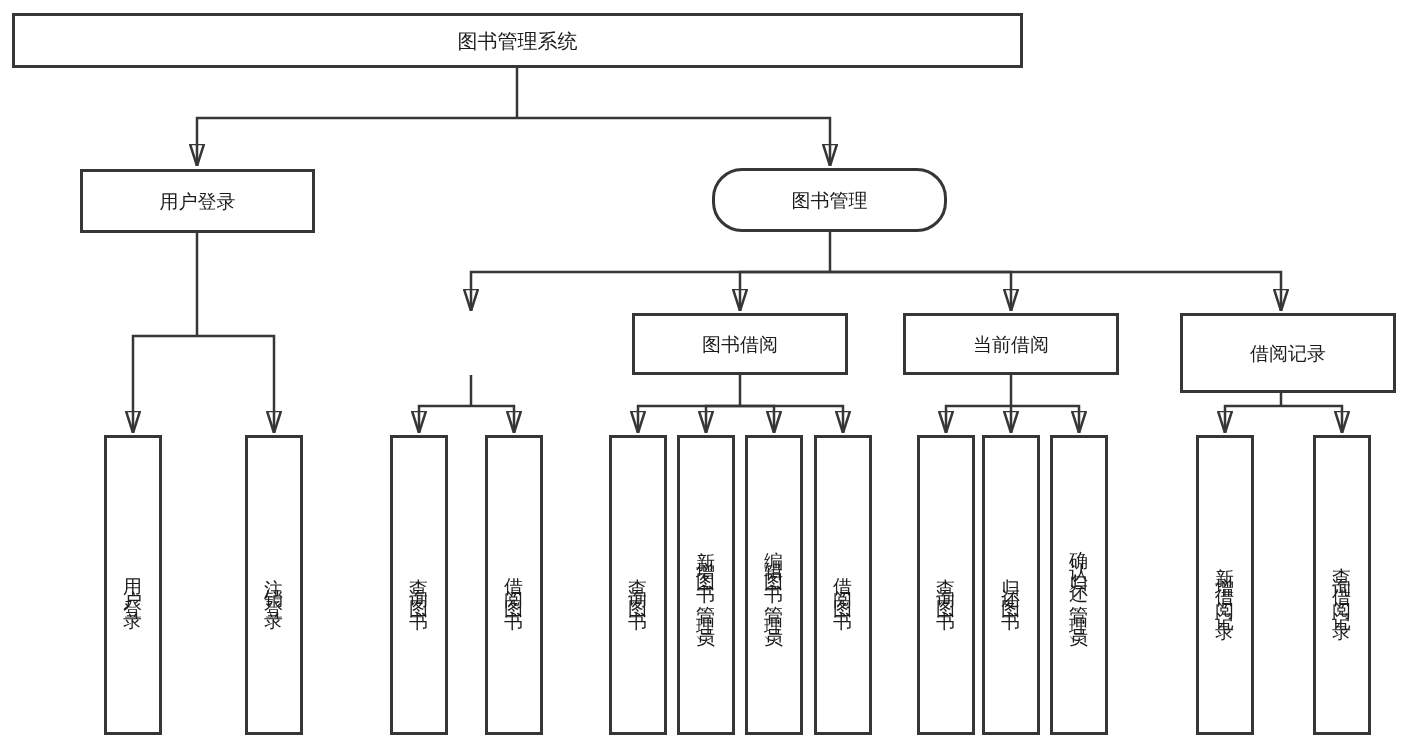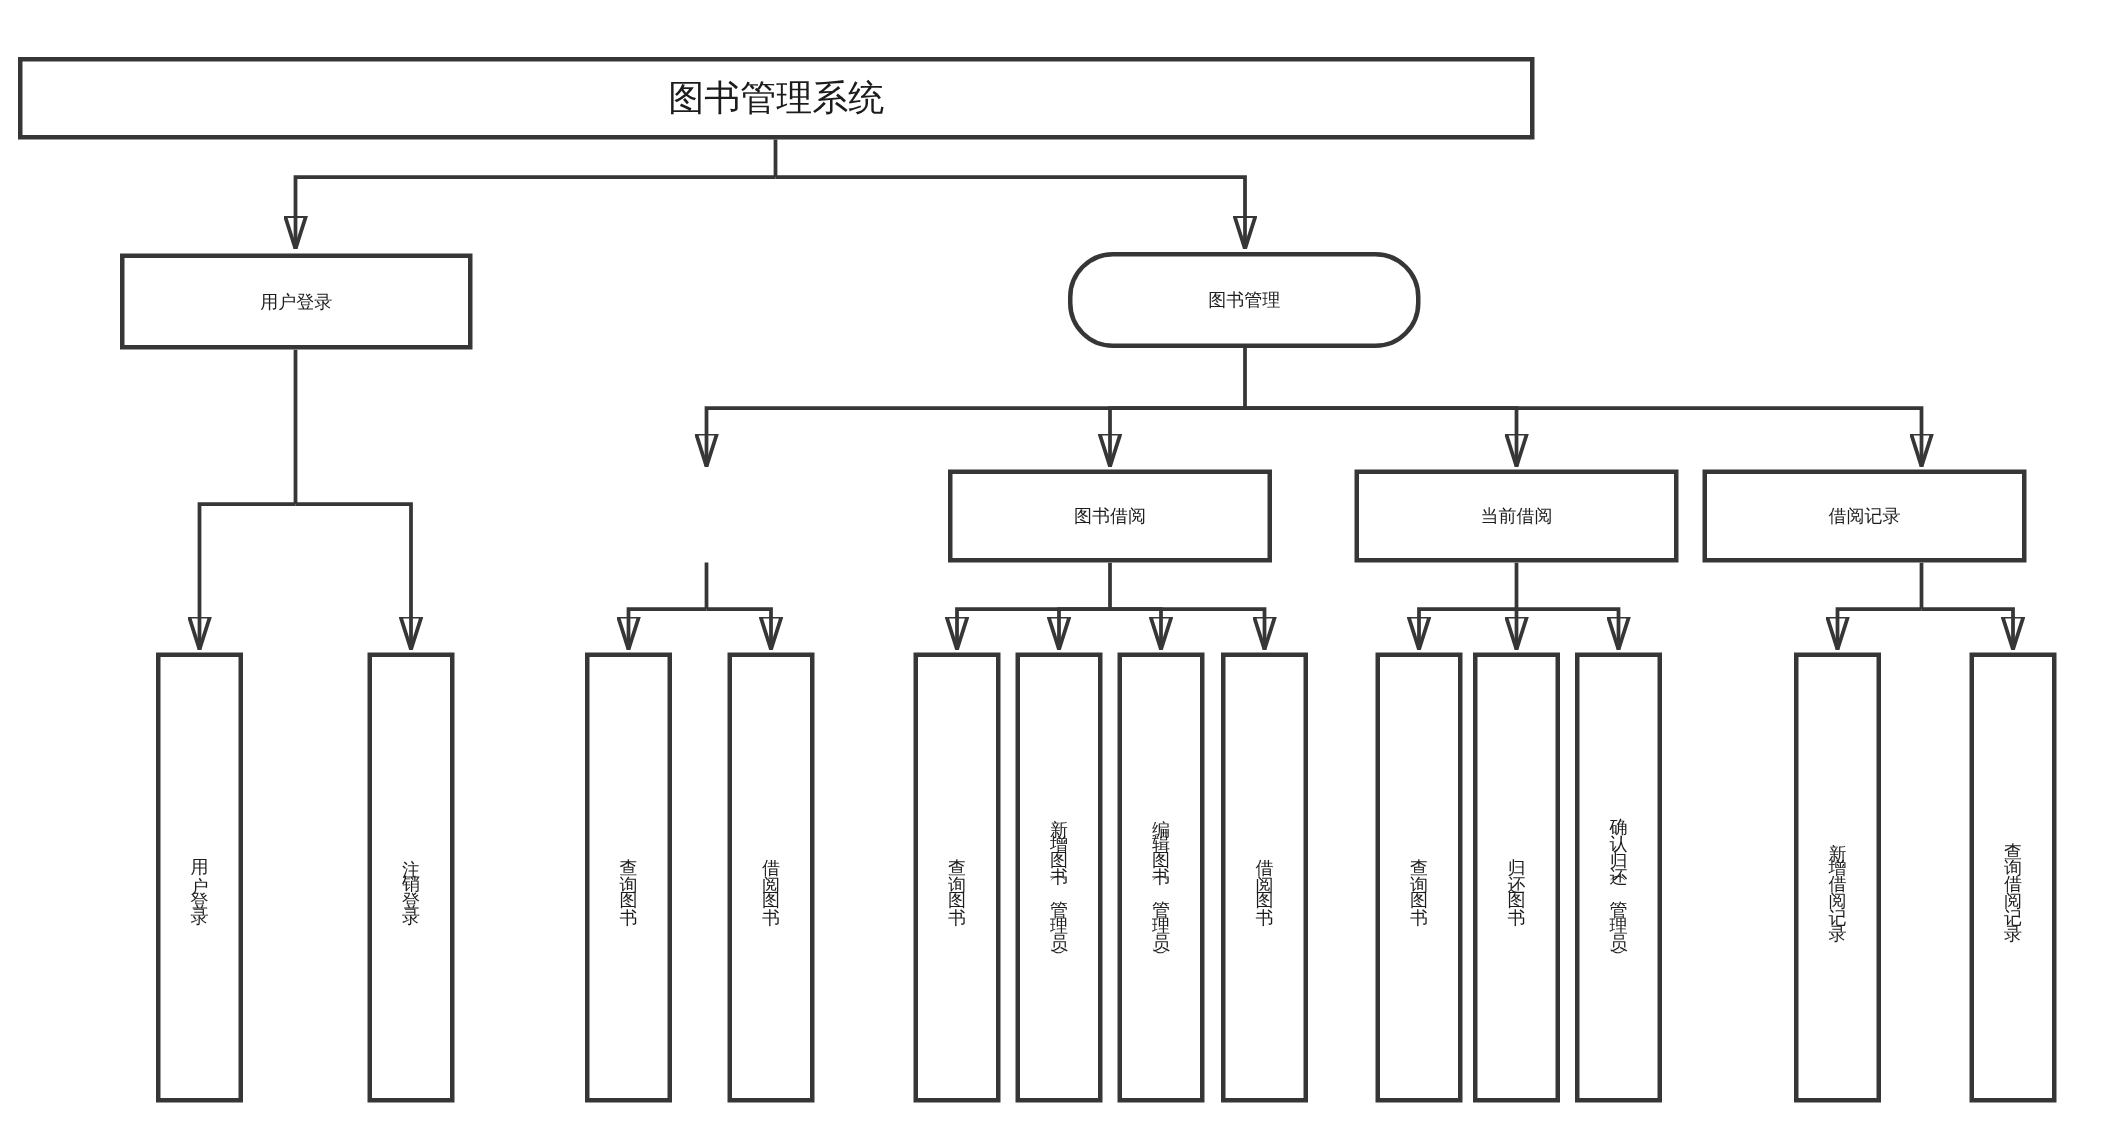--- a/index.html
+++ b/index.html
@@ -31,42 +31,42 @@
     stroke-linejoin: miter;
   }
   .node {
     position: absolute;
     background: var(--box-bg);
     border: 3px solid var(--line);
     display: flex;
     align-items: center;
     justify-content: center;
     text-align: center;
-    font-size: 12px;
+    font-size: 19px;
     line-height: 1;
     color: var(--text);
   }
   .node .lbl { white-space: nowrap; }
   .node.v .lbl {
     writing-mode: vertical-rl;
     text-orientation: mixed;
     letter-spacing: 11px;
     white-space: normal;
   }
-  .node.root-node { font-size: 24px; margin-top: 25px; }
+  .node.root-node { font-size: 20px; }
   
   #n-root            { left: 12px;   top: 13px;  width: 1011px; height: 55px; }
   
   #n-user-login      { left: 80px;   top: 169px; width: 235px;  height: 64px; }
   #n-book-mgmt       { left: 712px;  top: 168px; width: 235px;  height: 64px; border-radius: 30px; }
   
   #n-new-book-rec    { left: 363px;  top: 313px; width: 216px;  height: 62px; }
   #n-book-borrow     { left: 632px;  top: 313px; width: 216px;  height: 62px; }
   #n-current-borrow  { left: 903px;  top: 313px; width: 216px;  height: 62px; }
-  #n-borrow-records  { left: 1135px; top: 313px; width: 216px;  height: 62px; }
+  #n-borrow-records  { left: 1180px; top: 313px; width: 216px;  height: 80px; }
   
   .leaf { top: 435px; width: 58px; height: 300px; }
   #n-ul-user-login   { left: 104px; }
   #n-ul-logout       { left: 245px; }
   #n-nr-query        { left: 390px; }
   #n-nr-borrow       { left: 485px; }
   #n-bb-query        { left: 609px; }
   #n-bb-add          { left: 677px; }
   #n-bb-edit         { left: 745px; }
   #n-bb-borrow       { left: 814px; }

